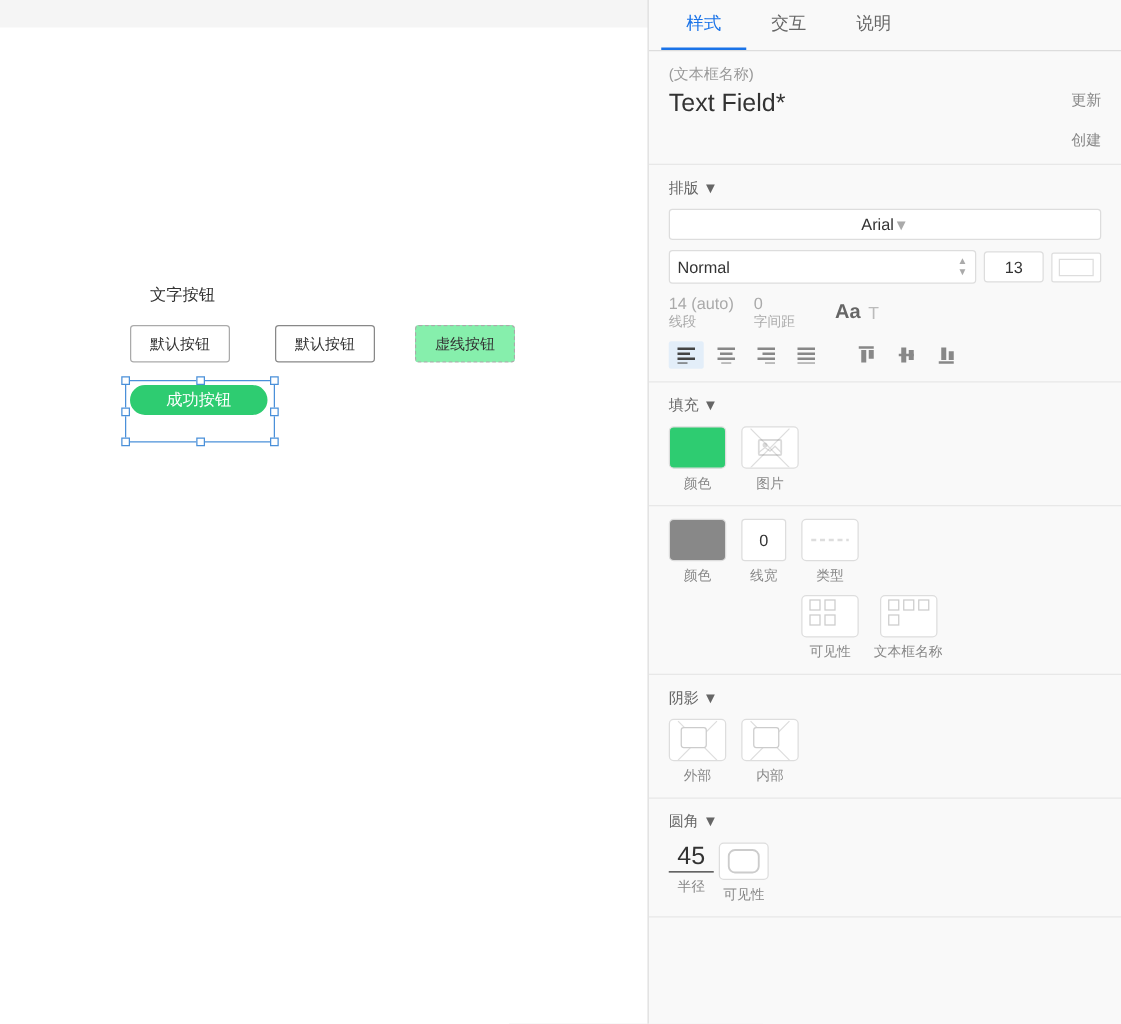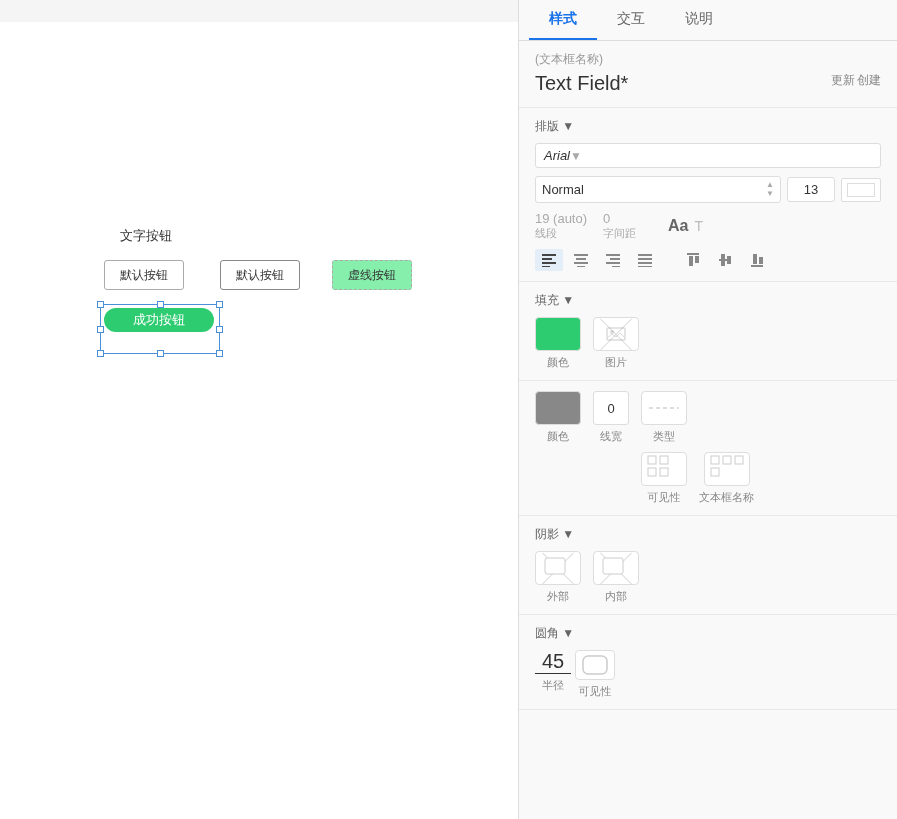--- a/index.html
+++ b/index.html
@@ -156,21 +156,21 @@
     .tab {
       padding: 10px 20px;
       font-size: 14px;
       color: #666;
       cursor: pointer;
       border-bottom: 2px solid transparent;
     }
     .tab.active {
       color: #1a73e8;
       border-bottom: 2px solid #1a73e8;
-      font-weight: 700;
+      font-weight: 400;
     }
 
     
     .panel-section {
       padding: 10px 16px;
       border-bottom: 1px solid #e8e8e8;
     }
 
     .field-name {
       font-size: 12px;
@@ -250,23 +250,22 @@
     .font-select {
       flex: 1;
       border: 1px solid #ddd;
       border-radius: 3px;
       padding: 4px 8px;
       font-size: 13px;
       background: white;
       color: #333;
       display: flex;
       align-items: center;
-      justify-content: flex-start;
-      cursor: pointer;
-      font-style: italic;
+      justify-content: center;
+      cursor: pointer;
     }
 
     .font-style-size-row {
       display: flex;
       align-items: center;
       gap: 6px;
       margin-bottom: 8px;
     }
     .font-style-select {
       flex: 1;
@@ -535,21 +534,21 @@
   <div class="tabs">
     <div class="tab active">样式</div>
     <div class="tab">交互</div>
     <div class="tab">说明</div>
   </div>
 
   <div class="panel-section">
     <div class="field-name">(文本框名称)</div>
     <div class="name-row">
       <div class="component-name">Text Field*</div>
-      <div style="display:flex;flex-direction:row;align-items:flex-end;font-size:12px;color:#888;gap:2px;">
+      <div style="display:flex;flex-direction:column;align-items:flex-end;font-size:12px;color:#888;gap:15px;">
         <span>更新</span>
         <span>创建</span>
       </div>
     </div>
   </div>
 
 
   <div class="panel-section">
     <div class="section-title">
       <span>排版 ▼</span>
@@ -573,21 +572,21 @@
       <div class="font-size-input">
         <span>13</span>
       </div>
       <div class="text-preview-box">
         <span style="font-size:9px;color:#ccc;width:28px;height:14px;border:1px solid #ddd;display:block;"></span>
       </div>
     </div>
 
     <div style="display:flex;align-items:center;gap:16px;margin-bottom:8px;">
       <div class="spacing-item">
-        <span class="spacing-value">19 (auto)</span>
+        <span class="spacing-value">14 (auto)</span>
         <span class="spacing-label">线段</span>
       </div>
       <div class="spacing-item">
         <span class="spacing-value-secondary">0</span>
         <span class="spacing-label">字间距</span>
       </div>
       <div class="text-style-icons">
         <span class="text-style-icon" style="font-size:16px;font-weight:bold;">Aa</span>
         <span class="text-style-icon" style="font-size:14px;color:#bbb;">T</span>
       </div>

